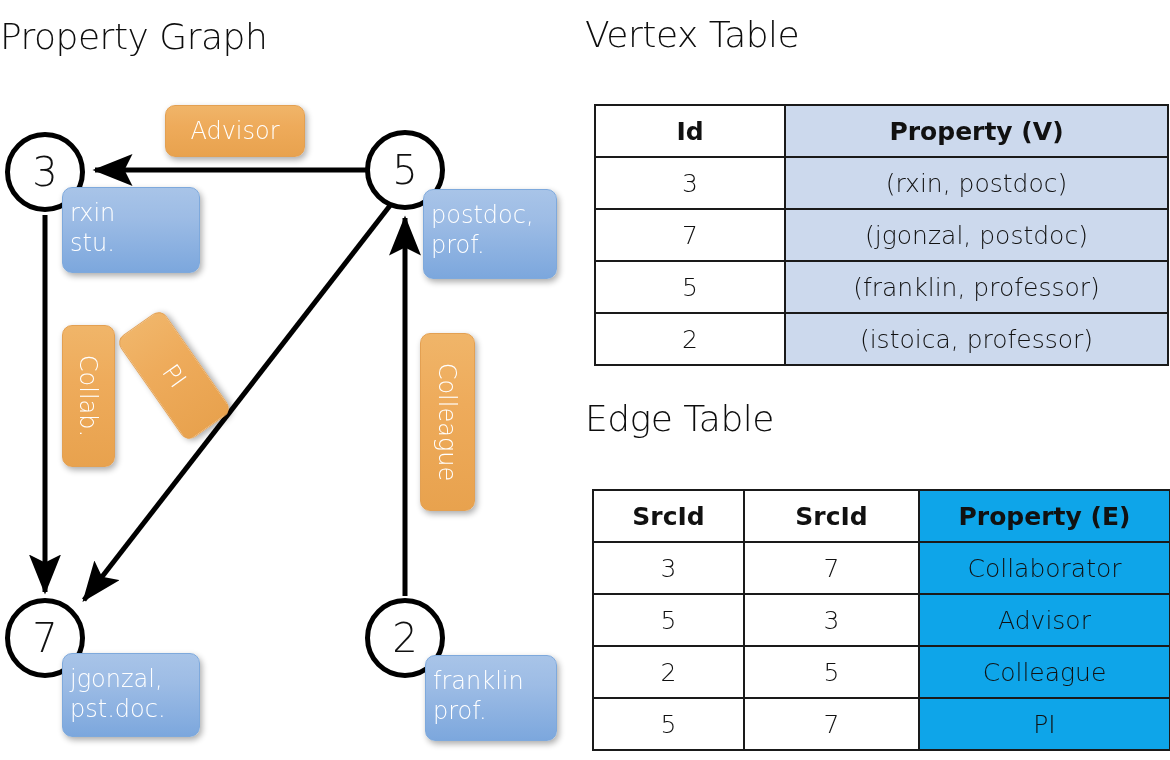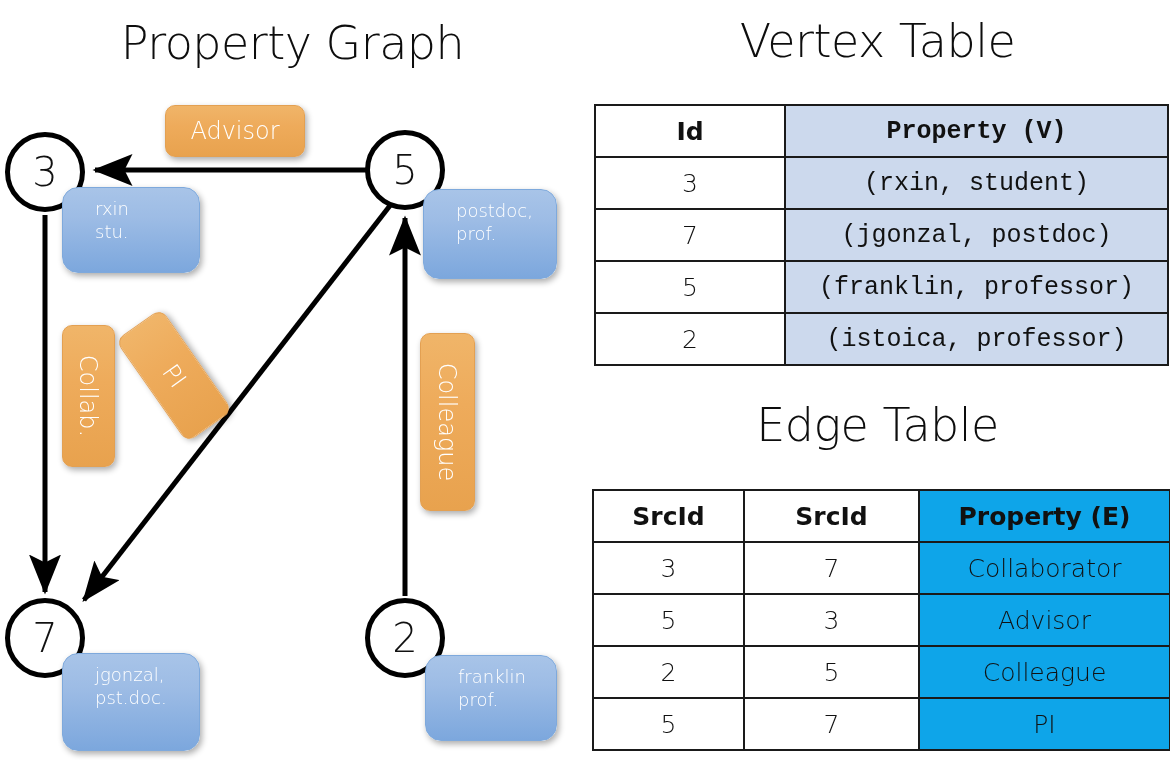--- a/index.html
+++ b/index.html
@@ -14,25 +14,25 @@
     overflow: hidden;
     font-family: "Liberation Sans", sans-serif;
     color: #000;
   }
 
   
   .title {
     position: absolute;
     font-family: "DejaVu Sans", sans-serif;
     font-weight: 300;
-    font-size: 46px;
+    font-size: 36px;
     letter-spacing: -0.5px;
     color: #0d0d0d;
     white-space: nowrap;
-    text-align: center;
+    text-align: left;
   }
   #title-property-graph { left: 0; top: 16px; width: 585px; }
   #title-vertex-table   { left: 585px; top: 14px; width: 585px; }
   #title-edge-table     { left: 585px; top: 398px; width: 585px; }
 
   
   #graph-canvas {
     position: absolute;
     left: 0; top: 0;
     width: 585px; height: 760px;
@@ -64,36 +64,36 @@
     color: #111;
   }
   #node-3 { left: 5px;   top: 132px; }
   #node-5 { left: 365px; top: 130px; }
   #node-7 { left: 5px;   top: 598px; }
   #node-2 { left: 365px; top: 598px; }
 
   
   .prop-box {
     position: absolute;
-    border-radius: 16px;
+    border-radius: 10px;
     background: linear-gradient(to bottom, #a8c4e8 0%, #9dbce5 35%, #7ca7dd 100%);
     border: 1px solid #7ea9dc;
     box-shadow: 2px 3px 6px rgba(0,0,0,0.33);
     color: #ffffff;
     font-family: "DejaVu Sans", sans-serif;
     font-weight: 300;
-    font-size: 18px;
+    font-size: 24px;
     line-height: 1.25;
-    padding: 10px 0 0 32px;
+    padding: 10px 0 0 7px;
     box-sizing: border-box;
     z-index: 5;
   }
   #prop-rxin     { left: 62px;  top: 187px; width: 138px; height: 86px; }
   #prop-franklin { left: 423px; top: 189px; width: 134px; height: 90px; }
-  #prop-jgonzal  { left: 62px;  top: 653px; width: 138px; height: 98px; }
+  #prop-jgonzal  { left: 62px;  top: 653px; width: 138px; height: 84px; }
   #prop-istoica  { left: 425px; top: 655px; width: 132px; height: 86px; }
 
   
   .edge-label {
     position: absolute;
     border-radius: 10px;
     background: linear-gradient(to bottom, #f0b569 0%, #eeab5b 40%, #e8a24e 100%);
     border: 1px solid #e3a052;
     box-shadow: 2px 3px 6px rgba(0,0,0,0.33);
     color: #ffffff;
@@ -144,21 +144,21 @@
     height: 52px;
     box-sizing: border-box;
     margin-left: 35px;
   }
   .data-table th {
     font-weight: 700;
     font-size: 25px;
   }
   .hdr-plain { background: #ffffff; }
   .cell-plain { background: #ffffff; }
-  .cell-blue  { background: #ccd9ed; font-family: Liberation Mono, monospace; }
+  .cell-blue  { background: #ccd9ed; }
   .cell-orange { background: #0ea5e9; }
   .sep-left { border-left: 4px solid #1a1a1a; }
 
   #vertex-table { left: 594px; top: 104px; width: 573px; }
   #vertex-table col.c-id   { width: 190px; }
   #vertex-table col.c-prop { width: 383px; }
 
   #edge-table { left: 592px; top: 489px; width: 577px; }
   #edge-table col.c-src  { width: 151px; }
   #edge-table col.c-dst  { width: 175px; }
@@ -240,21 +240,21 @@
     </colgroup>
   <thead>
     <tr>
       <th class="hdr-plain">Id</th>
       <th class="cell-blue sep-left">Property (V)</th>
     </tr>
   </thead>
   <tbody>
     <tr>
       <td class="cell-plain">3</td>
-      <td class="cell-blue sep-left">(rxin, student)</td>
+      <td class="cell-blue sep-left">(rxin, postdoc)</td>
     </tr>
     <tr>
       <td class="cell-plain">7</td>
       <td class="cell-blue sep-left">(jgonzal, postdoc)</td>
     </tr>
     <tr>
       <td class="cell-plain">5</td>
       <td class="cell-blue sep-left">(franklin, professor)</td>
     </tr>
     <tr>

